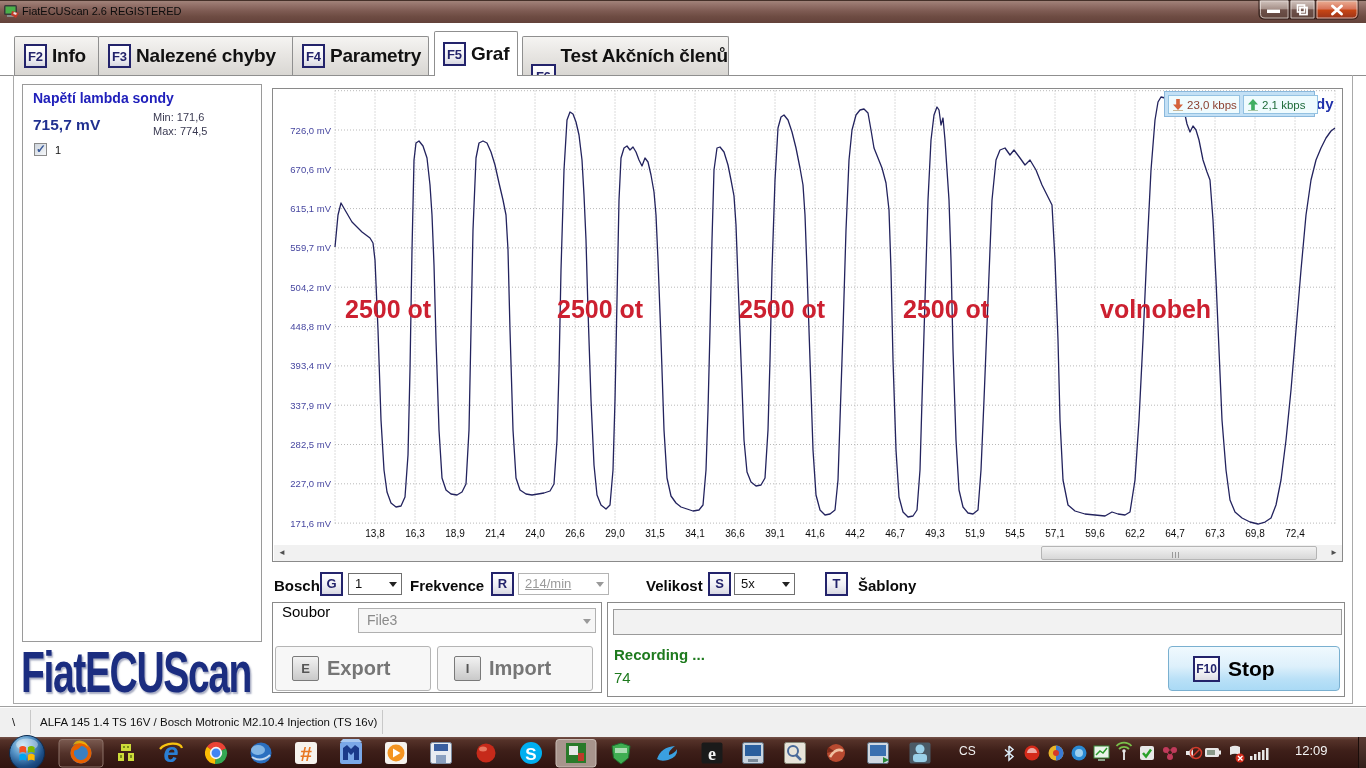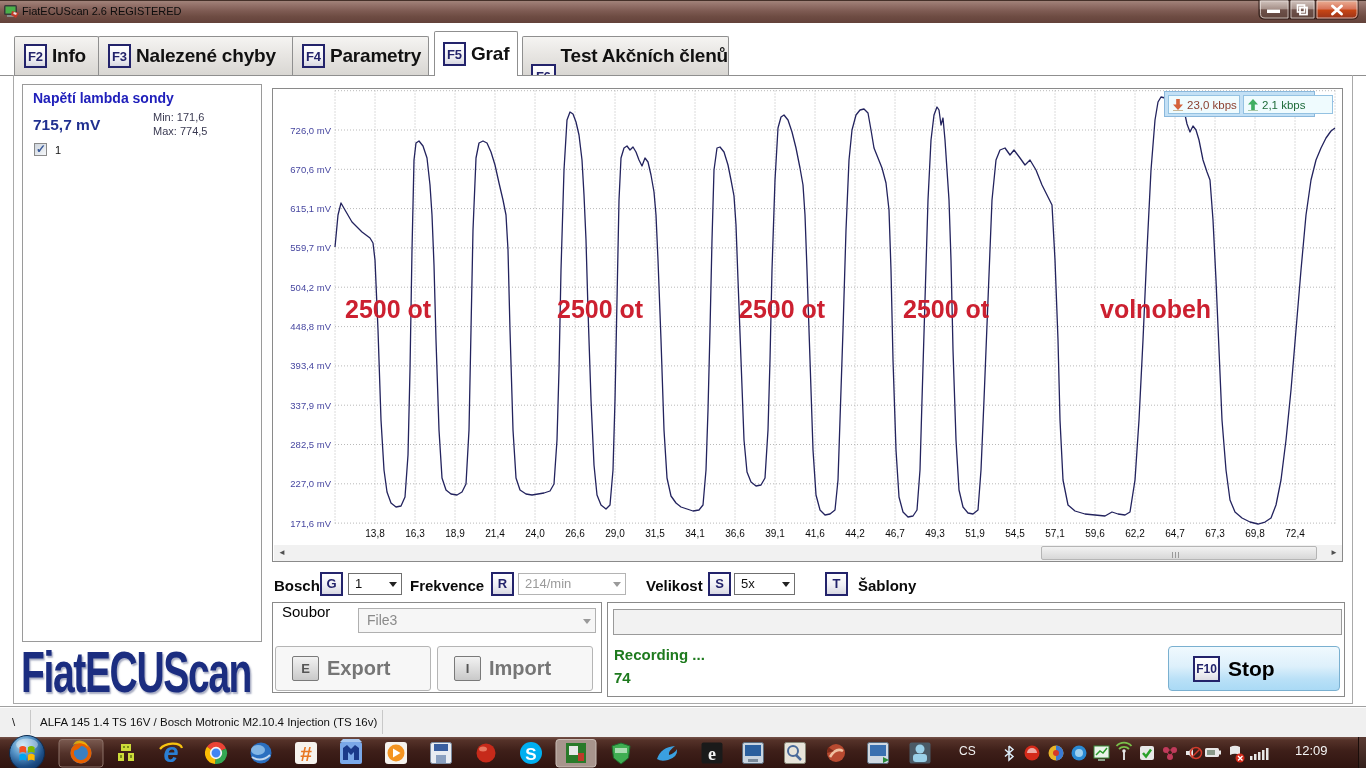--- a/index.html
+++ b/index.html
@@ -40,21 +40,21 @@
     transform:scaleX(0.685); transform-origin:left; letter-spacing:-2px;
     text-shadow:2px 2px 2px rgba(60,70,120,.45); }
 
   
   #cpanel { left:272px; top:88px; width:1071px; height:474px; border:1px solid #8a8a8a; background:#fff; }
   #chartsvg { left:0; top:0; }
   .red { position:absolute; color:#cc2030; font-weight:bold; font-size:25px; z-index:4; }
   #kbps { left:891px; top:2px; width:151px; height:26px; background:#c3e0f5; border:1px solid #8ab8dc; z-index:5; }
   .kbox { position:absolute; top:3px; height:19px; background:#effbfe; border:1px solid #94c2e2; font-size:11.5px; display:flex; align-items:center; white-space:nowrap; overflow:hidden; }
   #kbox1 { left:3px; width:72px; color:#8c4030; }
-  #kbox2 { left:78px; width:90px; color:#1d6b3a; }
+  #kbox2 { left:78px; width:75px; color:#1d6b3a; }
   .karr { width:10px; height:12px; margin:0 4px 0 4px; flex:none; }
   #dy { left:1043px; top:6px; color:#2030aa; font-weight:bold; font-size:15px; z-index:4; }
 
   
   #hscroll { left:1px; top:456px; width:1068px; height:16px; background:#f1f1f1; }
   .sbarrow { position:absolute; top:0; width:16px; height:16px; color:#505050; font-size:8px; text-align:center; line-height:16px; }
   #sbthumb { position:absolute; left:767px; top:1px; width:276px; height:14px; background:linear-gradient(180deg,#f2f2f2,#d8d8d8); border:1px solid #b5b5b5; border-radius:2px; }
   #sbgrip { position:absolute; left:130px; top:5px; width:9px; height:6px;
      background:repeating-linear-gradient(90deg,#9a9a9a 0 1px,transparent 1px 3px); }
 
@@ -74,21 +74,21 @@
   .bigbtn { position:absolute; top:43px; width:156px; height:45px; border:1px solid #b5b5b5; border-radius:3px; background:#f7f7f7;
     display:flex; align-items:center; }
   .gkey { display:inline-block; width:27px; height:25px; border:1px solid #7a7a7a; border-radius:2px;
     background:linear-gradient(180deg,#f2f2f2,#c9c9c9); color:#555; font-weight:bold; font-size:13px; text-align:center; line-height:24px; margin:0 8px 0 16px; }
   .btxt { font-weight:bold; font-size:20px; color:#767676; }
 
   
   #rgroup { left:607px; top:602px; width:738px; height:95px; border:1px solid #8a8a8a; background:#fff; }
   #pbar { left:5px; top:6px; width:729px; height:26px; border:1px solid #9a9a9a; background:#f2f2f2; }
   #rec { left:6px; top:43px; color:#1e7a1e; font-weight:bold; font-size:15px; }
-  #rec2 { left:6px; top:66px; color:#1e7a1e; font-weight:bold; font-size:15px; }
+  #rec2 { left:6px; top:66px; color:#1e7a1e; font-weight:normal; font-size:15px; }
   #stopbtn { left:560px; top:43px; width:172px; height:45px; border:1px solid #7ab0d0; border-radius:4px;
     background:linear-gradient(180deg,#f0f9fe 0%,#ddf0fb 45%,#b9e0f7 75%,#aadaf5 100%); display:flex; align-items:center; }
   #f10 { display:inline-block; width:27px; height:26px; border:2px solid #23236b; background:linear-gradient(180deg,#fff 0%,#f4f4f6 60%,#dcdce4 100%);
     color:#23236b; font-weight:bold; font-size:12px; text-align:center; line-height:23px; margin:0 8px 0 24px; }
   #stoptxt { font-weight:bold; font-size:21px; color:#000; }
 
   
   #statustop { left:0; top:706px; width:1366px; height:1px; background:#a0a0a0; }
   #statusbar { left:0; top:707px; width:1366px; height:30px; background:#f0f0f0; border-top:1px solid #fdfdfd; font-size:11.5px; color:#111; }
   .vsep { position:absolute; top:2px; height:24px; width:1px; background:#c8c8c8; }
@@ -260,21 +260,21 @@
         <div id="sbgrip"></div>
       </div>
   </div>
 </div>
 
 <div class="abs blbl" style="left:274px;">Bosch</div>
 <div class="abs kbadge" style="left:320px;">G</div>
 <div class="abs combo" style="left:348px;width:54px;">1<span class="arr"></span></div>
 <div class="abs blbl" style="left:410px;">Frekvence</div>
 <div class="abs kbadge" style="left:491px;">R</div>
-<div class="abs combo dis" style="left:518px;width:108px;">214/min<span class="arr"></span></div>
+<div class="abs combo dis" style="left:518px;width:91px;text-decoration:underline;">214/min<span class="arr"></span></div>
 <div class="abs blbl" style="left:646px;">Velikost</div>
 <div class="abs kbadge" style="left:708px;">S</div>
 <div class="abs combo" style="left:734px;width:61px;">5x<span class="arr"></span></div>
 <div class="abs kbadge" style="left:825px;">T</div>
 <div class="abs blbl" style="left:858px;">Šablony</div>
 
 <div class="abs" id="sgroup">
   <div class="abs" id="slbl">Soubor</div>
   <div class="abs combo dis" id="sfile">File3<span class="arr" style="top:10px;"></span></div>
   <div class="bigbtn" style="left:2px;">

